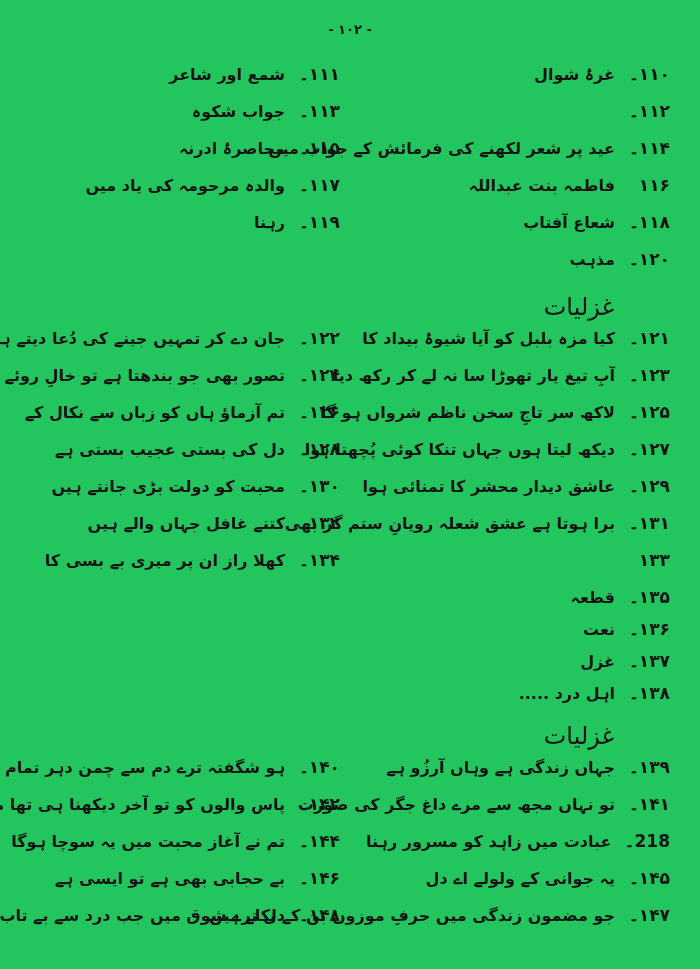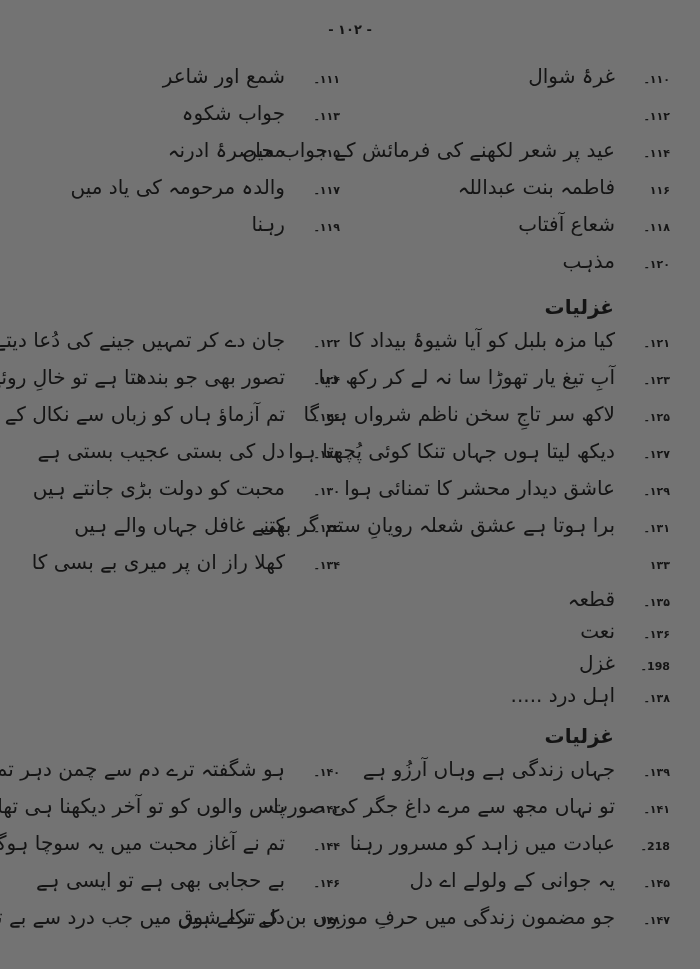--- a/index.html
+++ b/index.html
@@ -1,44 +1,44 @@
 <!DOCTYPE html>
 <html lang="ur" dir="rtl"><head>
 <meta charset="utf-8">
 <style>
   html,body{margin:0;padding:0;}
   body{
     width:700px;height:969px;position:relative;overflow:hidden;
     background:#fdfdfb;color:#141414;
     font-family:"DejaVu Sans",sans-serif;
   }
-  .page{position:absolute;inset:0;background:#737373;}
+  .page{position:absolute;inset:0;background:#22c55e;}
   .page-num{
     position:absolute;top:22px;left:0;width:100%;
     text-align:center;font-size:13px;font-weight:bold;letter-spacing:3px;
     direction:rtl;
   }
   .toc{
     position:absolute;top:64px;right:30px;width:640px;direction:rtl;
   }
   .row{
     display:grid;grid-template-columns:330px 310px;
     align-items:baseline;height:37px;direction:rtl;
   }
   .row-short{height:32px;}
   .cell{display:flex;align-items:baseline;gap:13px;direction:rtl;min-width:0;}
   .num{
-    min-width:42px;flex:0 0 auto;font-size:11px;font-weight:600;
+    min-width:42px;flex:0 0 auto;font-size:17px;font-weight:600;
     white-space:nowrap;
   }
   .title{
-    font-size:20px;white-space:nowrap;font-weight:400;
+    font-size:16px;white-space:nowrap;font-weight:700;
   }
   .section-heading{
-    font-size:20px;font-weight:bold;height:42px;line-height:42px;
+    font-size:24px;font-weight:normal;height:42px;line-height:42px;
     padding-right:56px;
   }
 </style>
 </head>
 <body>
 
 <div class="page">
 
   <div class="page-num">- ۱۰۲ -</div>
 
@@ -178,21 +178,21 @@
       </div>
     </div>
     <div class="row row-short">
       <div class="cell">
         <span class="num">۱۳۶۔</span>
         <span class="title">نعت</span>
       </div>
     </div>
     <div class="row row-short">
       <div class="cell">
-        <span class="num">198۔</span>
+        <span class="num">۱۳۷۔</span>
         <span class="title">غزل</span>
       </div>
     </div>
     <div class="row row-short">
       <div class="cell">
         <span class="num">۱۳۸۔</span>
         <span class="title">اہل درد .....</span>
       </div>
     </div>
 

